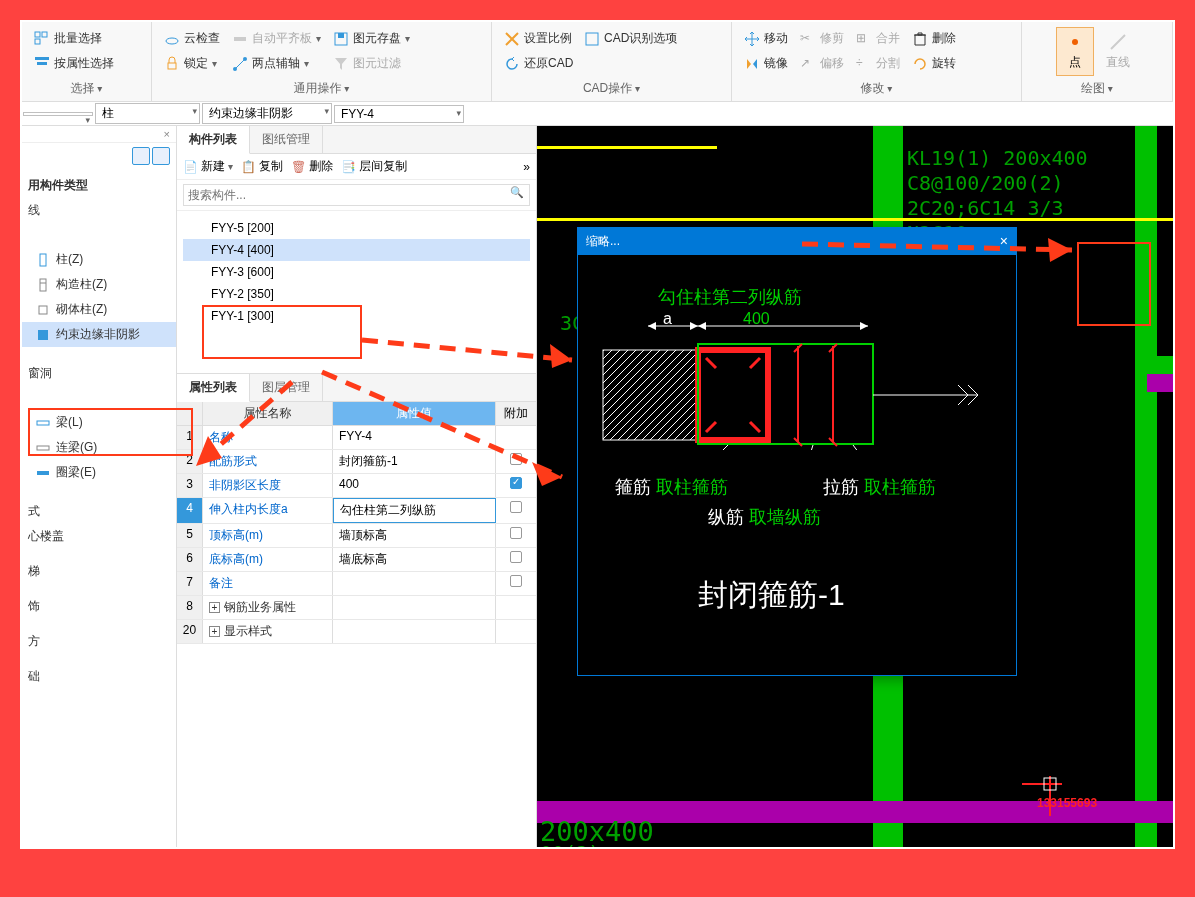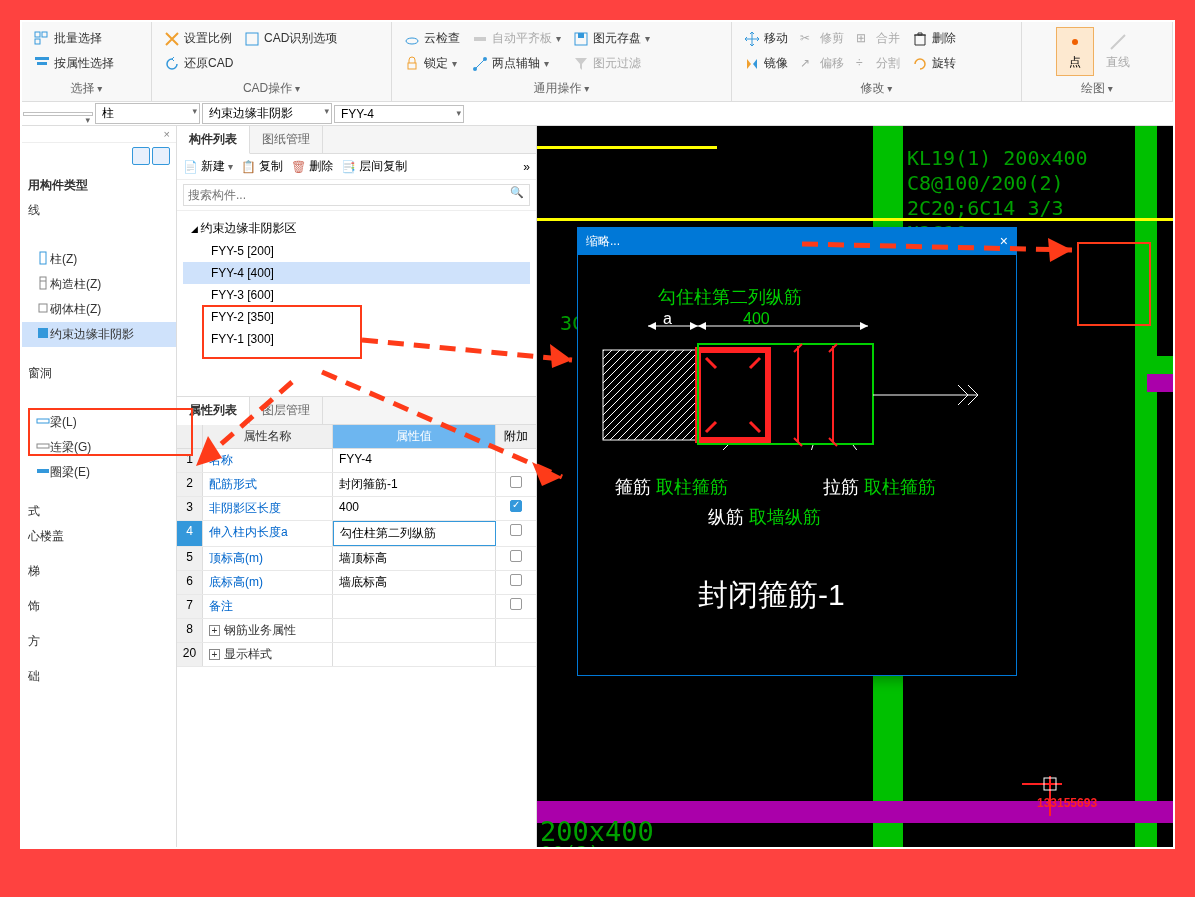--- a/index.html
+++ b/index.html
@@ -28,21 +28,21 @@
 
 .main-area { display: flex; height: calc(100% - 104px); }
 
 
 .left-sidebar { width: 155px; border-right: 1px solid #ddd; background: #fff; display: flex; flex-direction: column; }
 .sidebar-close { text-align: right; padding: 2px 6px; font-size: 11px; color: #888; border-bottom: 1px solid #eee; }
 .sidebar-toggle-icons { text-align: right; padding: 4px 6px; }
 .sidebar-toggle-icons span { display: inline-block; width: 18px; height: 18px; border: 1px solid #3498db; margin-left: 2px; border-radius: 2px; background: #e8f0fc; }
 .sidebar-header { font-size: 12px; font-weight: bold; padding: 4px 6px; color: #333; }
 .sidebar-section-title { font-size: 12px; padding: 4px 6px; color: #333; }
-.sidebar-item { display: flex; align-items: flex-start; padding: 4px 6px 4px 14px; font-size: 12px; color: #333; cursor: pointer; }
+.sidebar-item { display: flex; align-items: center; gap: 6px; padding: 4px 6px 4px 14px; font-size: 12px; color: #333; cursor: pointer; }
 .sidebar-item.selected { background: #cfe2fb; }
 .sidebar-item-icon { width: 14px; height: 14px; display: inline-block; }
 
 
 .component-panel { width: 360px; border-right: 1px solid #ddd; display: flex; flex-direction: column; }
 .panel-tabs { display: flex; border-bottom: 1px solid #ddd; background: #f5f5f5; }
 .panel-tab { padding: 5px 12px; font-size: 12px; color: #666; border-right: 1px solid #ddd; cursor: pointer; }
 .panel-tab.active { background: #fff; color: #333; border-bottom: 1px solid #fff; margin-bottom: -1px; font-weight: bold; }
 .panel-toolbar { display: flex; padding: 4px 6px; gap: 8px; border-bottom: 1px solid #eee; font-size: 12px; align-items: center; }
 .panel-toolbar-btn { display: flex; align-items: center; gap: 3px; cursor: pointer; }
@@ -114,20 +114,72 @@
                   <rect x="1" y="1" width="14" height="3" fill="#3498db"></rect>
                   <rect x="3" y="6" width="10" height="3" fill="#3498db"></rect>
                 </svg></span>
               <span>按属性选择</span>
             </div>
         </div>
       </div>
       <div class="ribbon-group-title dropdown-arrow">选择</div>
     </div>
 
+    <div class="ribbon-group" style="width:340px">
+      <div class="ribbon-group-content">
+        <div class="ribbon-col">
+          <div class="ribbon-btn">
+              <span class="ribbon-icon"><svg viewBox="0 0 16 16">
+                  <ellipse cx="8" cy="10" rx="6" ry="3" fill="none" stroke="#3498db"></ellipse>
+                </svg></span>
+              <span>云检查</span>
+            </div>
+          <div class="ribbon-btn dropdown-arrow">
+              <span class="ribbon-icon"><svg viewBox="0 0 16 16">
+                  <rect x="4" y="7" width="8" height="6" fill="none" stroke="#f0a030"></rect>
+                  <path d="M5 7 L5 4 A3 3 0 0 1 11 4 L11 7" fill="none" stroke="#f0a030"></path>
+                </svg></span>
+              <span>锁定</span>
+            </div>
+        </div>
+        <div class="ribbon-col">
+          <div class="ribbon-btn disabled dropdown-arrow">
+              <span class="ribbon-icon"><svg viewBox="0 0 16 16">
+                  <rect x="2" y="6" width="12" height="4" fill="#ccc"></rect>
+                </svg></span>
+              <span>自动平齐板</span>
+            </div>
+          <div class="ribbon-btn dropdown-arrow">
+              <span class="ribbon-icon"><svg viewBox="0 0 16 16">
+                  <line x1="2" y1="14" x2="14" y2="2" stroke="#3498db"></line>
+                  <circle cx="3" cy="13" r="2" fill="#3498db"></circle>
+                  <circle cx="13" cy="3" r="2" fill="#3498db"></circle>
+                </svg></span>
+              <span>两点辅轴</span>
+            </div>
+        </div>
+        <div class="ribbon-col">
+          <div class="ribbon-btn dropdown-arrow">
+              <span class="ribbon-icon"><svg viewBox="0 0 16 16">
+                  <rect x="2" y="2" width="12" height="12" fill="none" stroke="#3498db"></rect>
+                  <rect x="5" y="2" width="6" height="5" fill="#3498db"></rect>
+                </svg></span>
+              <span>图元存盘</span>
+            </div>
+          <div class="ribbon-btn disabled">
+              <span class="ribbon-icon"><svg viewBox="0 0 16 16">
+                  <path d="M2 2 L14 2 L9 8 L9 14 L7 12 L7 8 Z" fill="#ccc"></path>
+                </svg></span>
+              <span>图元过滤</span>
+            </div>
+        </div>
+      </div>
+      <div class="ribbon-group-title dropdown-arrow">通用操作</div>
+    </div>
+
     <div class="ribbon-group" style="width:240px">
       <div class="ribbon-group-content">
         <div class="ribbon-col">
           <div style="display:flex; gap:4px;">
             <div class="ribbon-btn">
                 <span class="ribbon-icon"><svg viewBox="0 0 16 16">
                     <path d="M2 2 L14 14 M2 14 L14 2" stroke="#f0a030" stroke-width="2"></path>
                   </svg></span>
                 <span>设置比例</span>
               </div>
@@ -141,72 +193,20 @@
           <div class="ribbon-btn">
               <span class="ribbon-icon"><svg viewBox="0 0 16 16">
                   <path d="M8 3 A5 5 0 1 0 13 8" fill="none" stroke="#3498db" stroke-width="1.5"></path>
                   <path d="M10 1 L8 3 L10 5" fill="none" stroke="#3498db"></path>
                 </svg></span>
               <span>还原CAD</span>
             </div>
         </div>
       </div>
       <div class="ribbon-group-title dropdown-arrow">CAD操作</div>
-    </div>
-
-    <div class="ribbon-group" style="width:340px">
-      <div class="ribbon-group-content">
-        <div class="ribbon-col">
-          <div class="ribbon-btn">
-              <span class="ribbon-icon"><svg viewBox="0 0 16 16">
-                  <ellipse cx="8" cy="10" rx="6" ry="3" fill="none" stroke="#3498db"></ellipse>
-                </svg></span>
-              <span>云检查</span>
-            </div>
-          <div class="ribbon-btn dropdown-arrow">
-              <span class="ribbon-icon"><svg viewBox="0 0 16 16">
-                  <rect x="4" y="7" width="8" height="6" fill="none" stroke="#f0a030"></rect>
-                  <path d="M5 7 L5 4 A3 3 0 0 1 11 4 L11 7" fill="none" stroke="#f0a030"></path>
-                </svg></span>
-              <span>锁定</span>
-            </div>
-        </div>
-        <div class="ribbon-col">
-          <div class="ribbon-btn disabled dropdown-arrow">
-              <span class="ribbon-icon"><svg viewBox="0 0 16 16">
-                  <rect x="2" y="6" width="12" height="4" fill="#ccc"></rect>
-                </svg></span>
-              <span>自动平齐板</span>
-            </div>
-          <div class="ribbon-btn dropdown-arrow">
-              <span class="ribbon-icon"><svg viewBox="0 0 16 16">
-                  <line x1="2" y1="14" x2="14" y2="2" stroke="#3498db"></line>
-                  <circle cx="3" cy="13" r="2" fill="#3498db"></circle>
-                  <circle cx="13" cy="3" r="2" fill="#3498db"></circle>
-                </svg></span>
-              <span>两点辅轴</span>
-            </div>
-        </div>
-        <div class="ribbon-col">
-          <div class="ribbon-btn dropdown-arrow">
-              <span class="ribbon-icon"><svg viewBox="0 0 16 16">
-                  <rect x="2" y="2" width="12" height="12" fill="none" stroke="#3498db"></rect>
-                  <rect x="5" y="2" width="6" height="5" fill="#3498db"></rect>
-                </svg></span>
-              <span>图元存盘</span>
-            </div>
-          <div class="ribbon-btn disabled">
-              <span class="ribbon-icon"><svg viewBox="0 0 16 16">
-                  <path d="M2 2 L14 2 L9 8 L9 14 L7 12 L7 8 Z" fill="#ccc"></path>
-                </svg></span>
-              <span>图元过滤</span>
-            </div>
-        </div>
-      </div>
-      <div class="ribbon-group-title dropdown-arrow">通用操作</div>
     </div>
 
     <div class="ribbon-group" style="width:290px">
       <div class="ribbon-group-content">
         <div class="ribbon-col">
           <div class="ribbon-btn">
               <span class="ribbon-icon"><svg viewBox="0 0 16 16">
                   <path d="M8 1 L8 15 M1 8 L15 8" stroke="#3498db"></path>
                   <path d="M8 1 L6 3 M8 1 L10 3 M8 15 L6 13 M8 15 L10 13 M1 8 L3 6 M1 8 L3 10 M15 8 L13 6 M15 8 L13 10" stroke="#3498db"></path>
                 </svg></span>
@@ -370,21 +370,20 @@
         <div class="panel-toolbar-btn">
             <span>📑</span>
             <span>层间复制</span>
           </div>
         <span style="margin-left:auto; cursor:pointer;">»</span>
       </div>
       <div class="panel-search">
         <input type="text" placeholder="搜索构件..." style="">
       </div>
       <div class="tree-root">
-        <div class="tree-node"><span class="tree-node-label">约束边缘非阴影区</span></div>
         <div class="tree-leaf">FYY-5 [200]</div>
         <div class="tree-leaf selected">FYY-4 [400]</div>
         <div class="tree-leaf">FYY-3 [600]</div>
         <div class="tree-leaf">FYY-2 [350]</div>
         <div class="tree-leaf">FYY-1 [300]</div>
       </div>
 
       <div style="flex-shrink:0; margin-top:40px;">
         <div class="prop-tabs">
           <div class="panel-tab active">属性列表</div>

